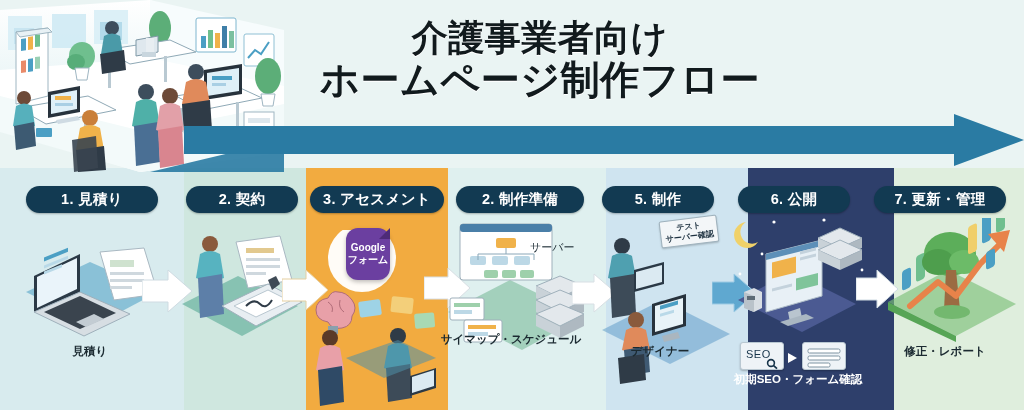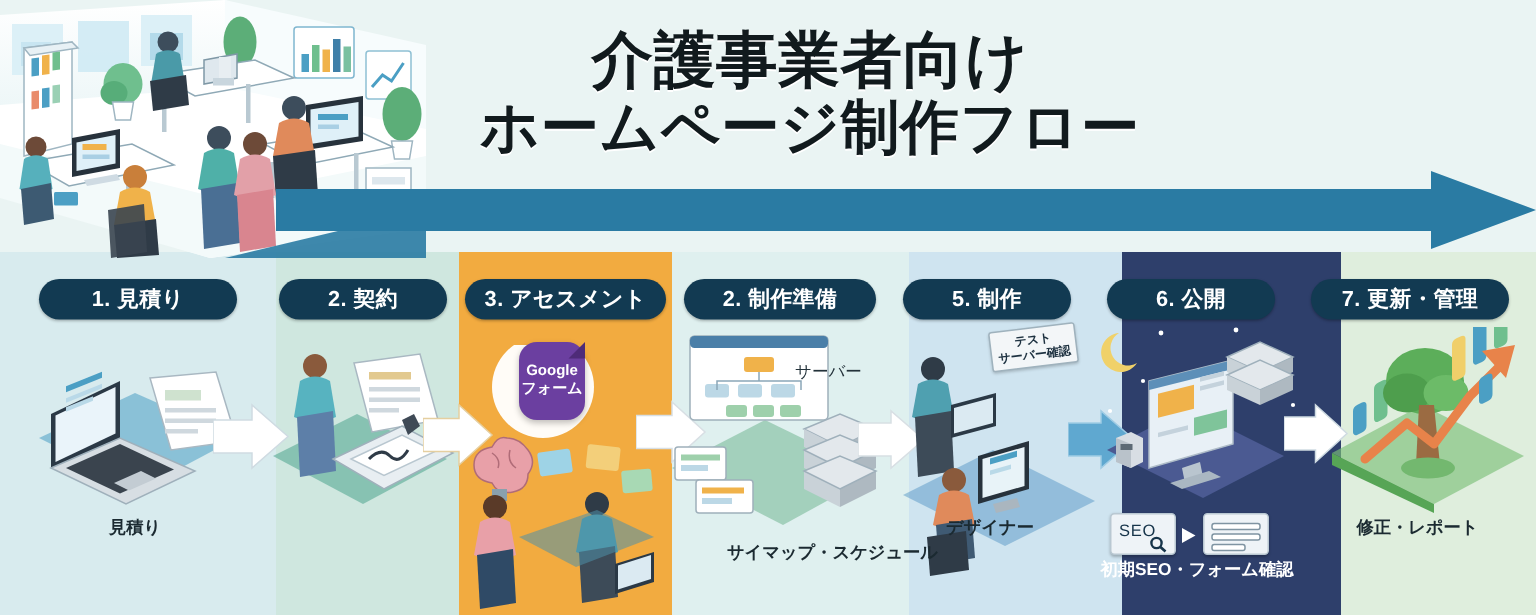--- a/index.html
+++ b/index.html
@@ -20,21 +20,21 @@
   
   .office{position:absolute;left:0;top:0;width:284px;height:172px;}
 
   
   .title{
     position:absolute;left:300px;top:18px;width:480px;height:100px;
     text-align:center;color:#111a1d;letter-spacing:.5px;
     font-weight:bold;line-height:1.12;
     text-shadow:0 1px 0 #ffffff;
   }
-  .title .l1{font-size:41px;display:block;font-family:Liberation Serif, serif;}
+  .title .l1{font-size:36px;display:block;font-family:Liberation Serif, serif;}
   .title .l2{font-size:39px;display:block;}
 
   
   .banner{position:absolute;left:184px;top:112px;width:840px;height:56px;}
 
   
   .pill{
     position:absolute;top:186px;height:27px;
     background:#123a52;color:#ffffff;border-radius:14px;
     display:flex;align-items:center;justify-content:center;
@@ -525,21 +525,21 @@
     <span>5. 制作</span>
   </div>
   <div class="pill" style="left:738px;width:112px;">
     <span>6. 公開</span>
   </div>
   <div class="pill" style="left:874px;width:132px;">
     <span>7. 更新・管理</span>
   </div>
 
   <div class="cap" style="left:58px;top:344px;width:64px;">見積り</div>
-  <div class="cap" style="left:440px;top:361px;width:142px;margin-left:44px;">サイマップ・スケジュール</div>
+  <div class="cap" style="left:440px;top:332px;width:142px;">サイマップ・スケジュール</div>
   <div class="cap" style="left:620px;top:344px;width:80px;">デザイナー</div>
   <div class="cap light" style="left:728px;top:372px;width:140px;">初期SEO・フォーム確認</div>
   <div class="cap" style="left:890px;top:344px;width:110px;text-align:center;">修正・レポート</div>
 
   <div class="title">
     <span class="l1">介護事業者向け</span>
     <span class="l2">ホームページ制作フロー</span>
   </div>
 
 </div>

